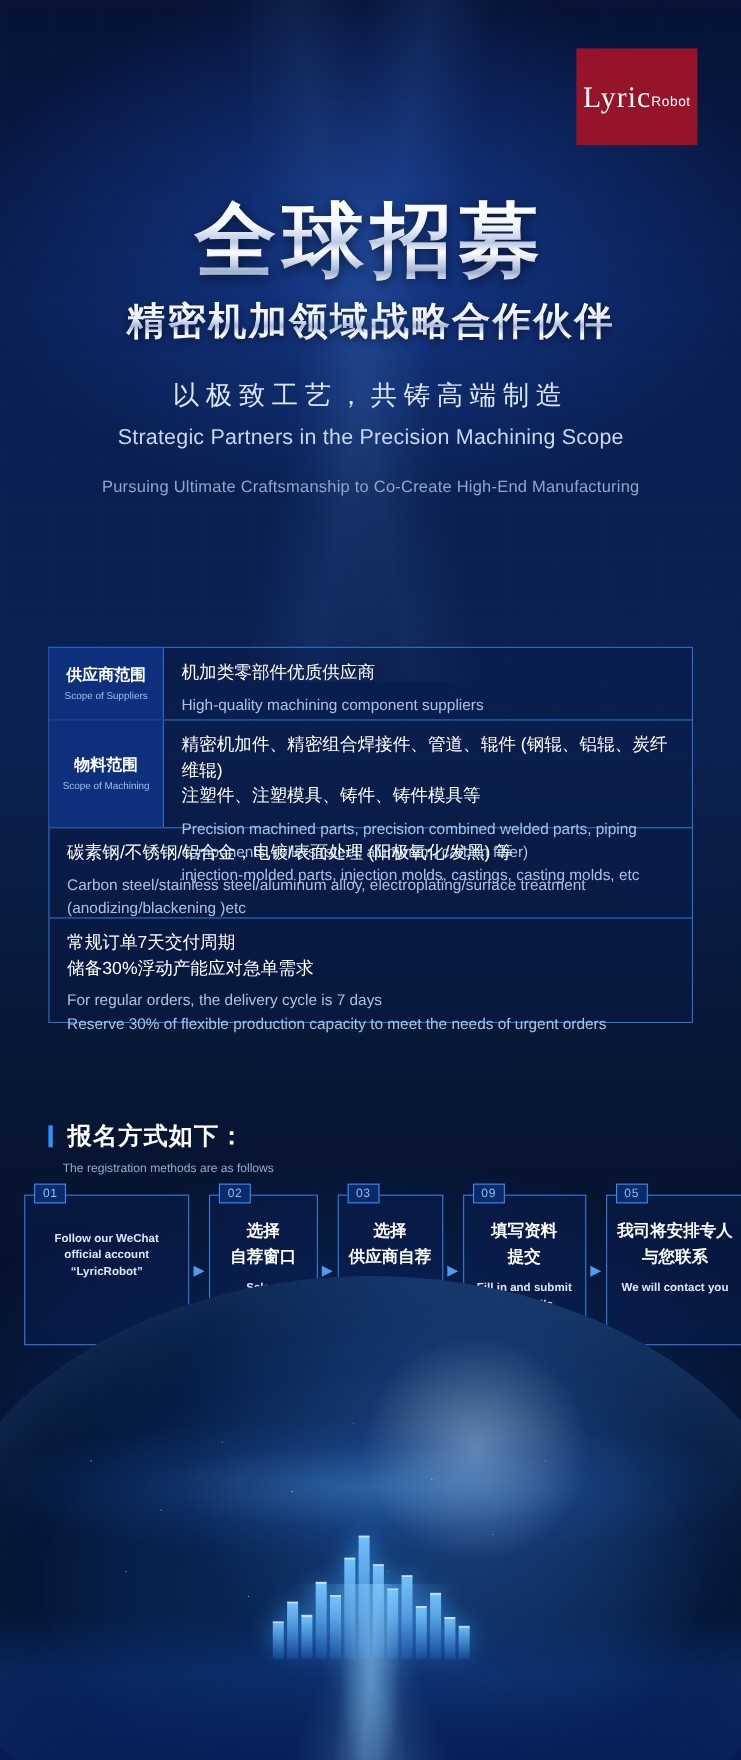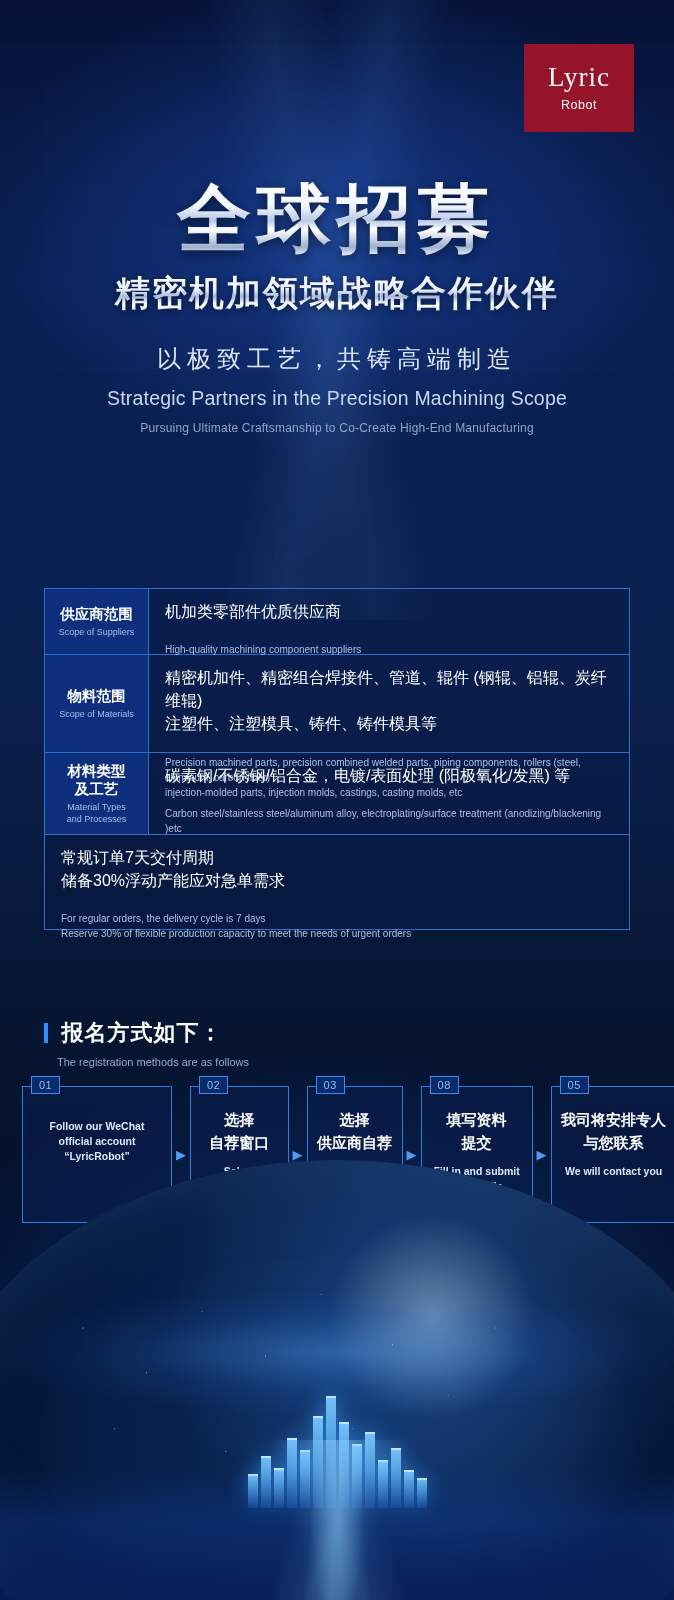--- a/index.html
+++ b/index.html
@@ -36,21 +36,21 @@
     background-size: 46px 46px;
     opacity: 0.55;
     pointer-events: none;
   }
 
   
   .logo {
     position: absolute; right: 40px; top: 44px;
     width: 110px; height: 88px;
     background: #96142a;
-    display: flex; flex-direction: column;
+    display: flex; flex-direction: row;
     align-items: center; justify-content: center;
     color: #fff;
   }
   .logo .l-main {
     font-family: "Liberation Serif", serif;
     font-size: 27px; letter-spacing: 1px; line-height: 1;
     font-weight: 400;
   }
   .logo .l-sub {
     font-size: 12.5px; letter-spacing: 0.5px; margin-top: 7px;
@@ -99,22 +99,22 @@
     color: #eef3fc;
     font-weight: normal;
   }
   .en-sub {
     margin-top: 12px;
     font-size: 19.5px;
     color: #c9d8ef;
     letter-spacing: 0.2px;
   }
   .en-small {
-    margin-top: 11px;
-    font-size: 12px;
+    margin-top: 24px;
+    font-size: 15px;
     color: #8fa6c9;
     letter-spacing: 0.2px;
   }
 
   
   .table {
     position: absolute; left: 44px; top: 588px;
     width: 586px;
     border: 1px solid #2f6fd0;
     background: rgba(8,26,72,0.35);
@@ -132,21 +132,21 @@
     padding: 8px 4px;
   }
   .tlabel .cn { color: #ffffff; font-size: 14.5px; font-weight: bold; line-height: 1.25; }
   .tlabel .en { color: #9fc0ea; font-size: 9px; margin-top: 4px; line-height: 1.3; }
   .tbody {
     flex: 1;
     padding: 11px 14px 11px 16px;
     display: flex; flex-direction: column; 
   }
   .tbody .cn { color: #ffffff; font-size: 16px; line-height: 1.45; }
-  .tbody .en { color: #a9c2e4; font-size: 10px; line-height: 1.5; margin-top: 19px; }
+  .tbody .en { color: #a9c2e4; font-size: 14px; line-height: 1.5; margin-top: 7px; }
   .r1 { height: 66px; }
   .r2 { height: 98px; }
   .r3 { height: 82px; }
   .r4 { height: 94px; }
 
   
   .reg-head { position: absolute; left: 44px; top: 1018px; }
   .reg-head .bar {
     display: inline-block; width: 4px; height: 20px; background: #2f8fff;
     vertical-align: -3px; margin-right: 9px;
@@ -278,32 +278,28 @@
         <div class="en">Scope of Suppliers</div>
       </div>
       <div class="tbody">
         <div class="cn">机加类零部件优质供应商</div>
         <div class="en">High-quality machining component suppliers</div>
       </div>
     </div>
     <div class="trow r2">
       <div class="tlabel">
         <div class="cn">物料范围</div>
-        <div class="en">Scope of Materials</div>
+        <div class="en">Scope of Machining</div>
       </div>
       <div class="tbody">
         <div class="cn">精密机加件、精密组合焊接件、管道、辊件 (钢辊、铝辊、炭纤维辊)<br>注塑件、注塑模具、铸件、铸件模具等</div>
         <div class="en">Precision machined parts, precision combined welded parts, piping components, rollers (steel, aluminum, carbon fiber)<br>injection-molded parts, injection molds, castings, casting molds, etc</div>
       </div>
     </div>
     <div class="trow r3">
-      <div class="tlabel">
-        <div class="cn">材料类型<br>及工艺</div>
-        <div class="en">Material Types<br>and Processes</div>
-      </div>
       <div class="tbody">
         <div class="cn">碳素钢/不锈钢/铝合金，电镀/表面处理 (阳极氧化/发黑) 等</div>
         <div class="en">Carbon steel/stainless steel/aluminum alloy, electroplating/surface treatment (anodizing/blackening )etc</div>
       </div>
     </div>
     <div class="trow r4">
       <div class="tbody">
         <div class="cn">常规订单7天交付周期<br>储备30%浮动产能应对急单需求</div>
         <div class="en">For regular orders, the delivery cycle is 7 days<br>Reserve 30% of flexible production capacity to meet the needs of urgent orders</div>
       </div>
@@ -330,21 +326,21 @@
       <div class="en">Select<br>self-recommendation</div>
     </div>
     <div class="arrow">▶</div>
     <div class="step s3">
       <div class="num">03</div>
       <div class="cn">选择<br>供应商自荐</div>
       <div class="en">Select<br>supplier<br>registration</div>
     </div>
     <div class="arrow">▶</div>
     <div class="step s4">
-      <div class="num">08</div>
+      <div class="num">09</div>
       <div class="cn">填写资料<br>提交</div>
       <div class="en">Fill in and submit<br>the details</div>
     </div>
     <div class="arrow">▶</div>
     <div class="step s5">
       <div class="num">05</div>
       <div class="cn">我司将安排专人<br>与您联系</div>
       <div class="en">We will contact you</div>
     </div>
   </div>

